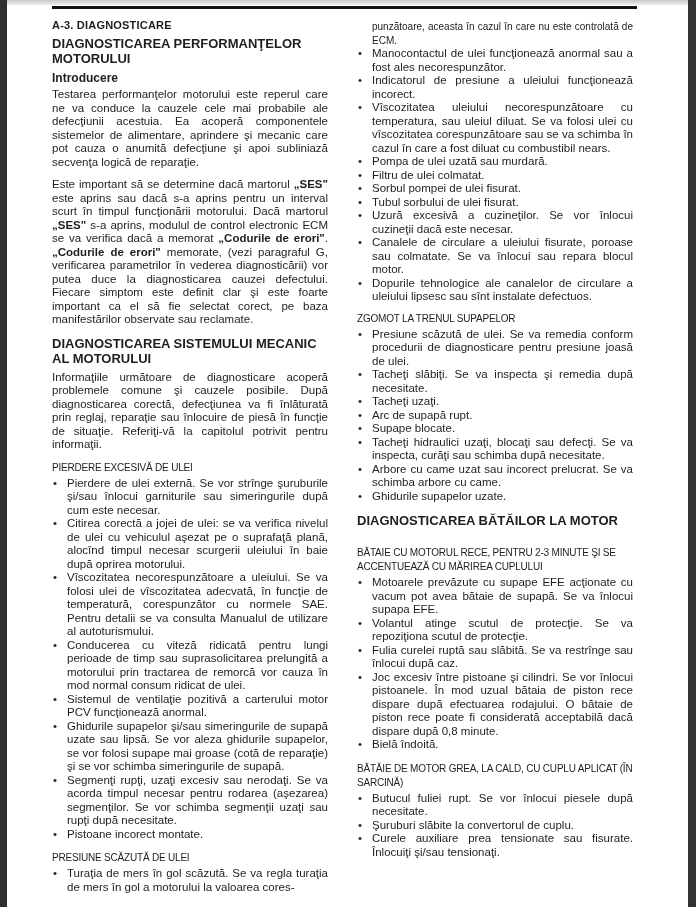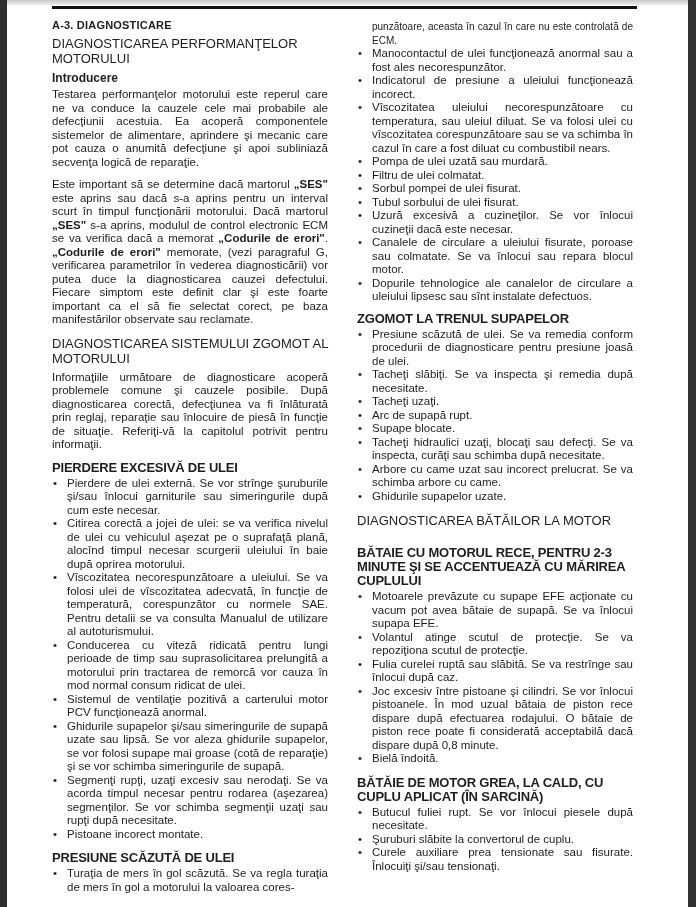--- a/index.html
+++ b/index.html
@@ -10,23 +10,23 @@
     color:#1e1e1e;
   }
   .frame-left { position:absolute; left:0; top:0; width:7px; height:907px; background:#2f2f2f; }
   .frame-right { position:absolute; left:688px; top:0; width:8px; height:907px; background:#333333; }
   .frame-top { position:absolute; left:7px; top:0; width:681px; height:5px; background:linear-gradient(#c8c8c8,#eeeeee); }
   .top-rule { position:absolute; left:52px; top:6px; width:585px; height:3px; background:#111; }
   .col { position:absolute; top:17px; width:276px; }
   .col-left { left:52px; }
   .col-right { left:357px; top:20px; }
   .h1 { font-weight:bold; font-size:11px; letter-spacing:0.2px; margin:2px 0 5px 0; }
-  .h2 { font-weight:normal; font-size:13px; line-height:15px; margin:2px 0 5px 0; }
+  .h2 { font-weight:bold; font-size:13px; line-height:15px; margin:2px 0 5px 0; }
   .h3 { font-weight:bold; font-size:12px; margin:0 0 3px 0; }
-  .h4 { font-weight:bold; font-size:13px; line-height:14px; margin:6px 0 2px 0; letter-spacing:-0.2px; }
+  .h4 { font-weight:normal; font-size:10px; line-height:14px; margin:6px 0 2px 0; letter-spacing:-0.2px; }
   p { font-size:11.5px; line-height:13.5px; margin:0 0 9px 0; text-align:justify; }
   ul { list-style:none; margin:0 0 4px 0; padding:0; }
   li { position:relative; padding-left:15px; font-size:11.5px; line-height:13.5px; text-align:justify; }
   li .bullet { position:absolute; left:1px; top:0; }
   .cont { font-size:10px; line-height:13.5px; padding-left:15px; text-align:justify; }
   b.em { font-weight:bold; }
 </style>
 </head>
 <body>
 
@@ -34,21 +34,21 @@
 <div class="frame-right"></div>
 <div class="frame-top"></div>
 <div class="top-rule"></div>
 
 <div class="col col-left">
   <div class="h1">A-3. DIAGNOSTICARE</div>
   <div class="h2">DIAGNOSTICAREA PERFORMANŢELOR MOTORULUI</div>
   <div class="h3">Introducere</div>
   <p>Testarea performanţelor motorului este reperul care ne va conduce la cauzele cele mai probabile ale defecţiunii acestuia. Ea acoperă componentele sistemelor de alimentare, aprindere şi mecanic care pot cauza o anumită defecţiune şi apoi subliniază secvenţa logică de reparaţie.</p>
   <p><span>Este important să se determine dacă martorul </span><b class="em">„SES"</b><span> este aprins sau dacă s-a aprins pentru un interval scurt în timpul funcţionării motorului. Dacă martorul </span><b class="em">„SES"</b><span> s-a aprins, modulul de control electronic ECM se va verifica dacă a memorat </span><b class="em">„Codurile de erori"</b><span>. </span><b class="em">„Codurile de erori"</b><span> memorate, (vezi paragraful G, verificarea parametrilor în vederea diagnosticării) vor putea duce la diagnosticarea cauzei defectului. Fiecare simptom este definit clar şi este foarte important ca el să fie selectat corect, pe baza manifestărilor observate sau reclamate.</span></p>
-  <div class="h2">DIAGNOSTICAREA SISTEMULUI ZGOMOT AL MOTORULUI</div>
+  <div class="h2">DIAGNOSTICAREA SISTEMULUI MECANIC AL MOTORULUI</div>
   <p>Informaţiile următoare de diagnosticare acoperă problemele comune şi cauzele posibile. După diagnosticarea corectă, defecţiunea va fi înlăturată prin reglaj, reparaţie sau înlocuire de piesă în funcţie de situaţie. Referiţi-vă la capitolul potrivit pentru informaţii.</p>
   <div class="h4">PIERDERE EXCESIVĂ DE ULEI</div>
   <ul>
       <li><span class="bullet">•</span><span>Pierdere de ulei externă. Se vor strînge şuruburile şi/sau înlocui garniturile sau simeringurile după cum este necesar.</span></li>
       <li><span class="bullet">•</span><span>Citirea corectă a jojei de ulei: se va verifica nivelul de ulei cu vehiculul aşezat pe o suprafaţă plană, alocînd timpul necesar scurgerii uleiului în baie după oprirea motorului.</span></li>
       <li><span class="bullet">•</span><span>Vîscozitatea necorespunzătoare a uleiului. Se va folosi ulei de vîscozitatea adecvată, în funcţie de temperatură, corespunzător cu normele SAE. Pentru detalii se va consulta Manualul de utilizare al autoturismului.</span></li>
       <li><span class="bullet">•</span><span>Conducerea cu viteză ridicată pentru lungi perioade de timp sau suprasolicitarea prelungită a motorului prin tractarea de remorcă vor cauza în mod normal consum ridicat de ulei.</span></li>
       <li><span class="bullet">•</span><span>Sistemul de ventilaţie pozitivă a carterului motor PCV funcţionează anormal.</span></li>
       <li><span class="bullet">•</span><span>Ghidurile supapelor şi/sau simeringurile de supapă uzate sau lipsă. Se vor aleza ghidurile supapelor, se vor folosi supape mai groase (cotă de reparaţie) şi se vor schimba simeringurile de supapă.</span></li>
       <li><span class="bullet">•</span><span>Segmenţi rupţi, uzaţi excesiv sau nerodaţi. Se va acorda timpul necesar pentru rodarea (aşezarea) segmenţilor. Se vor schimba segmenţii uzaţi sau rupţi după necesitate.</span></li>

